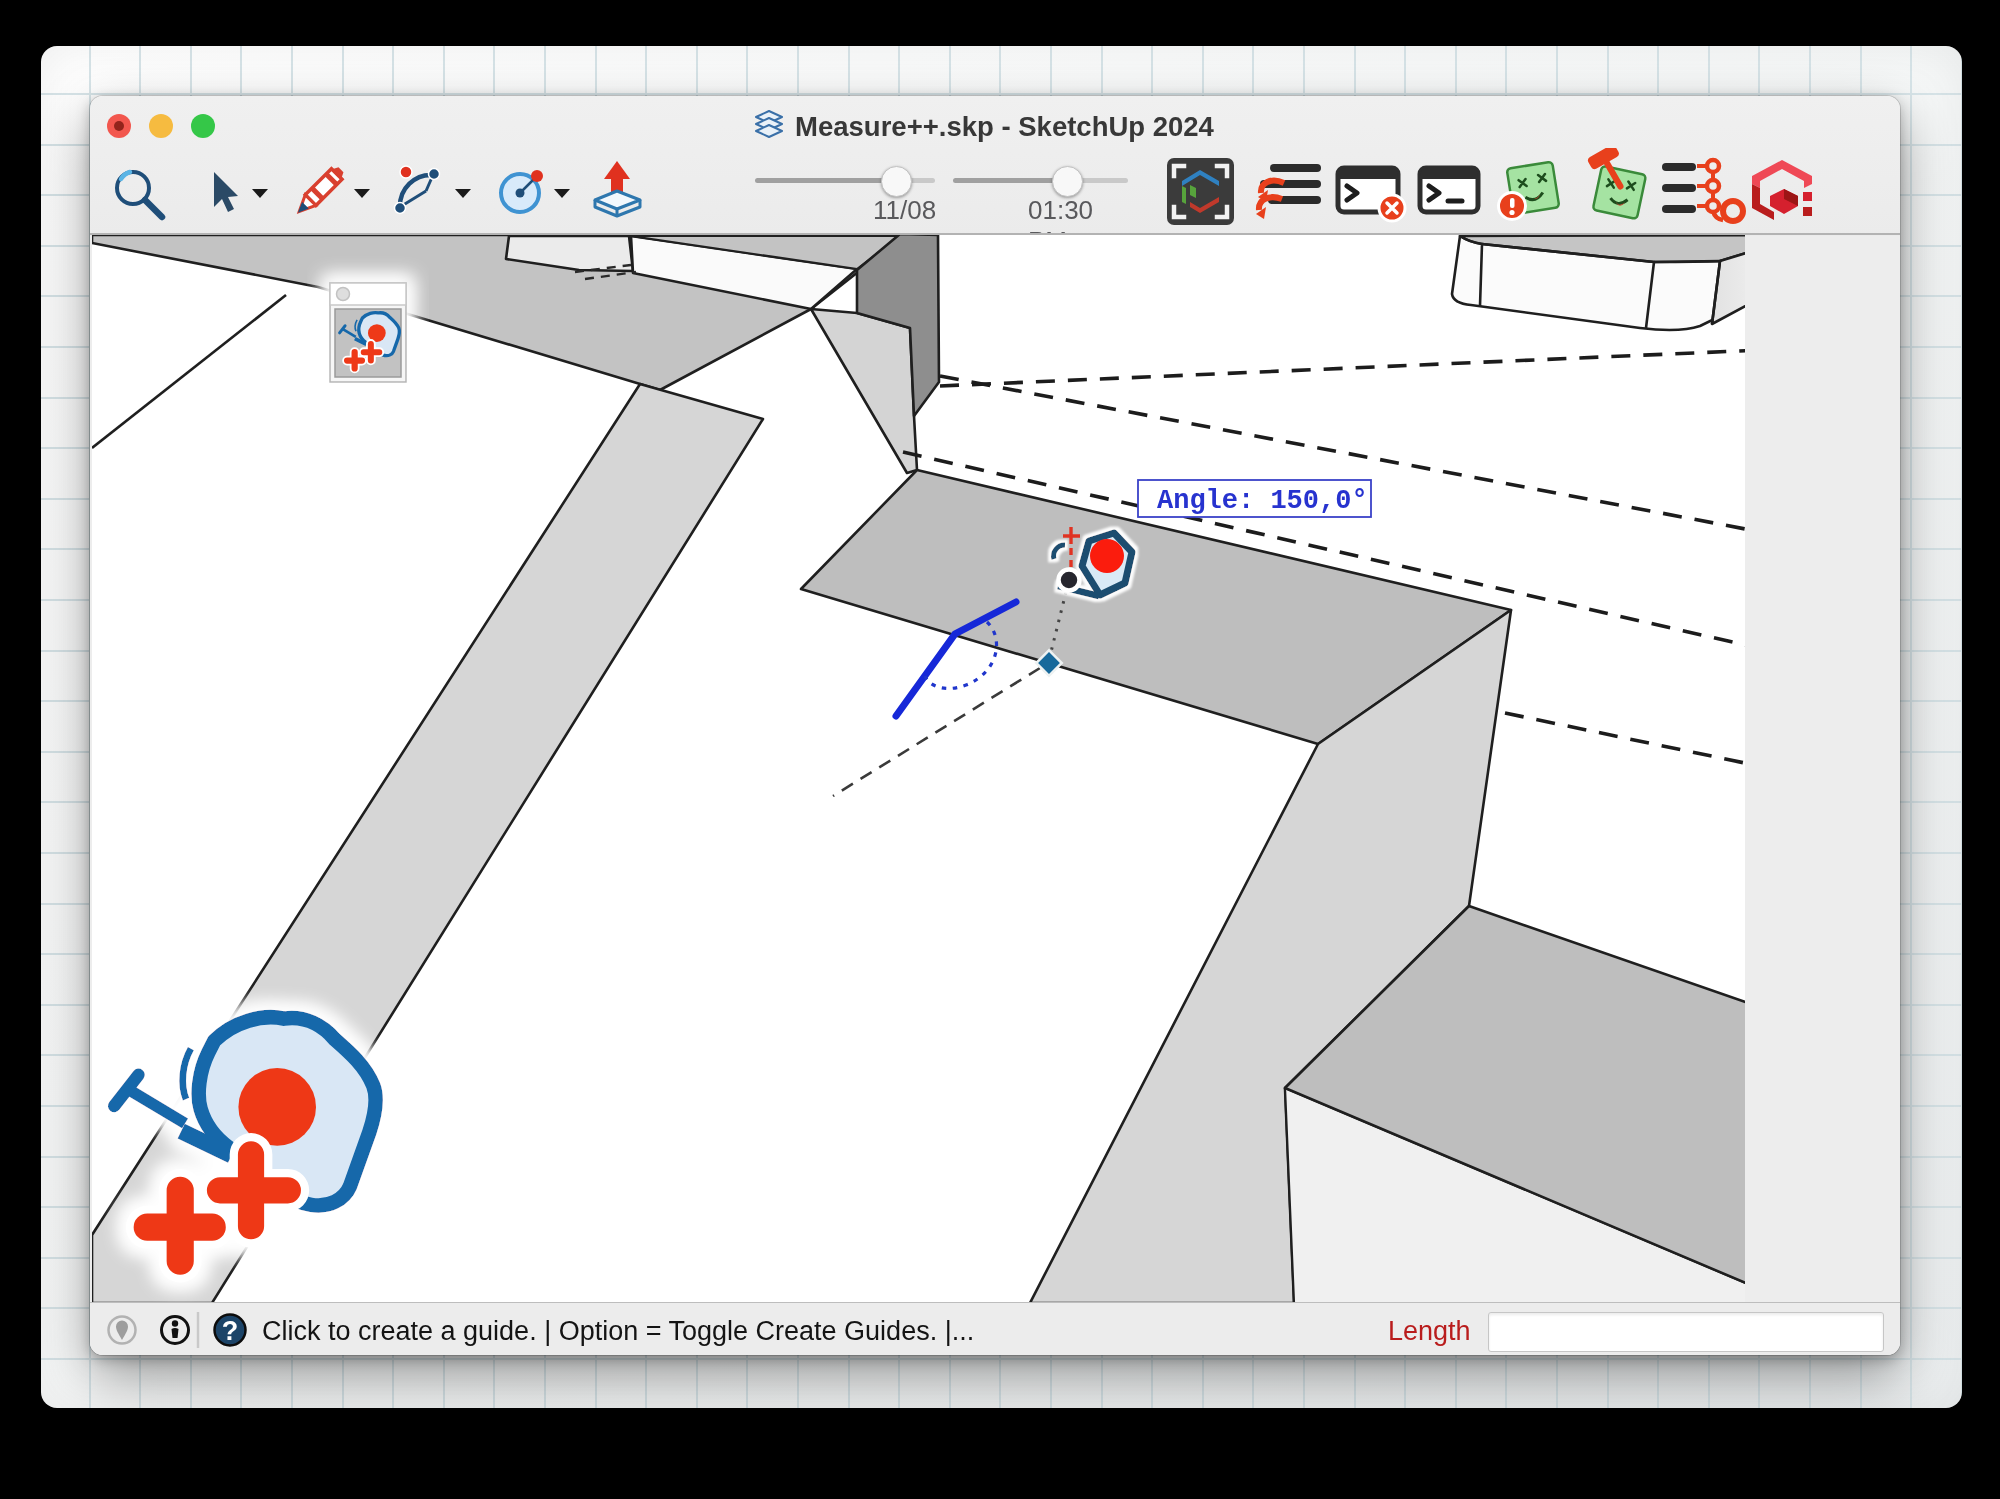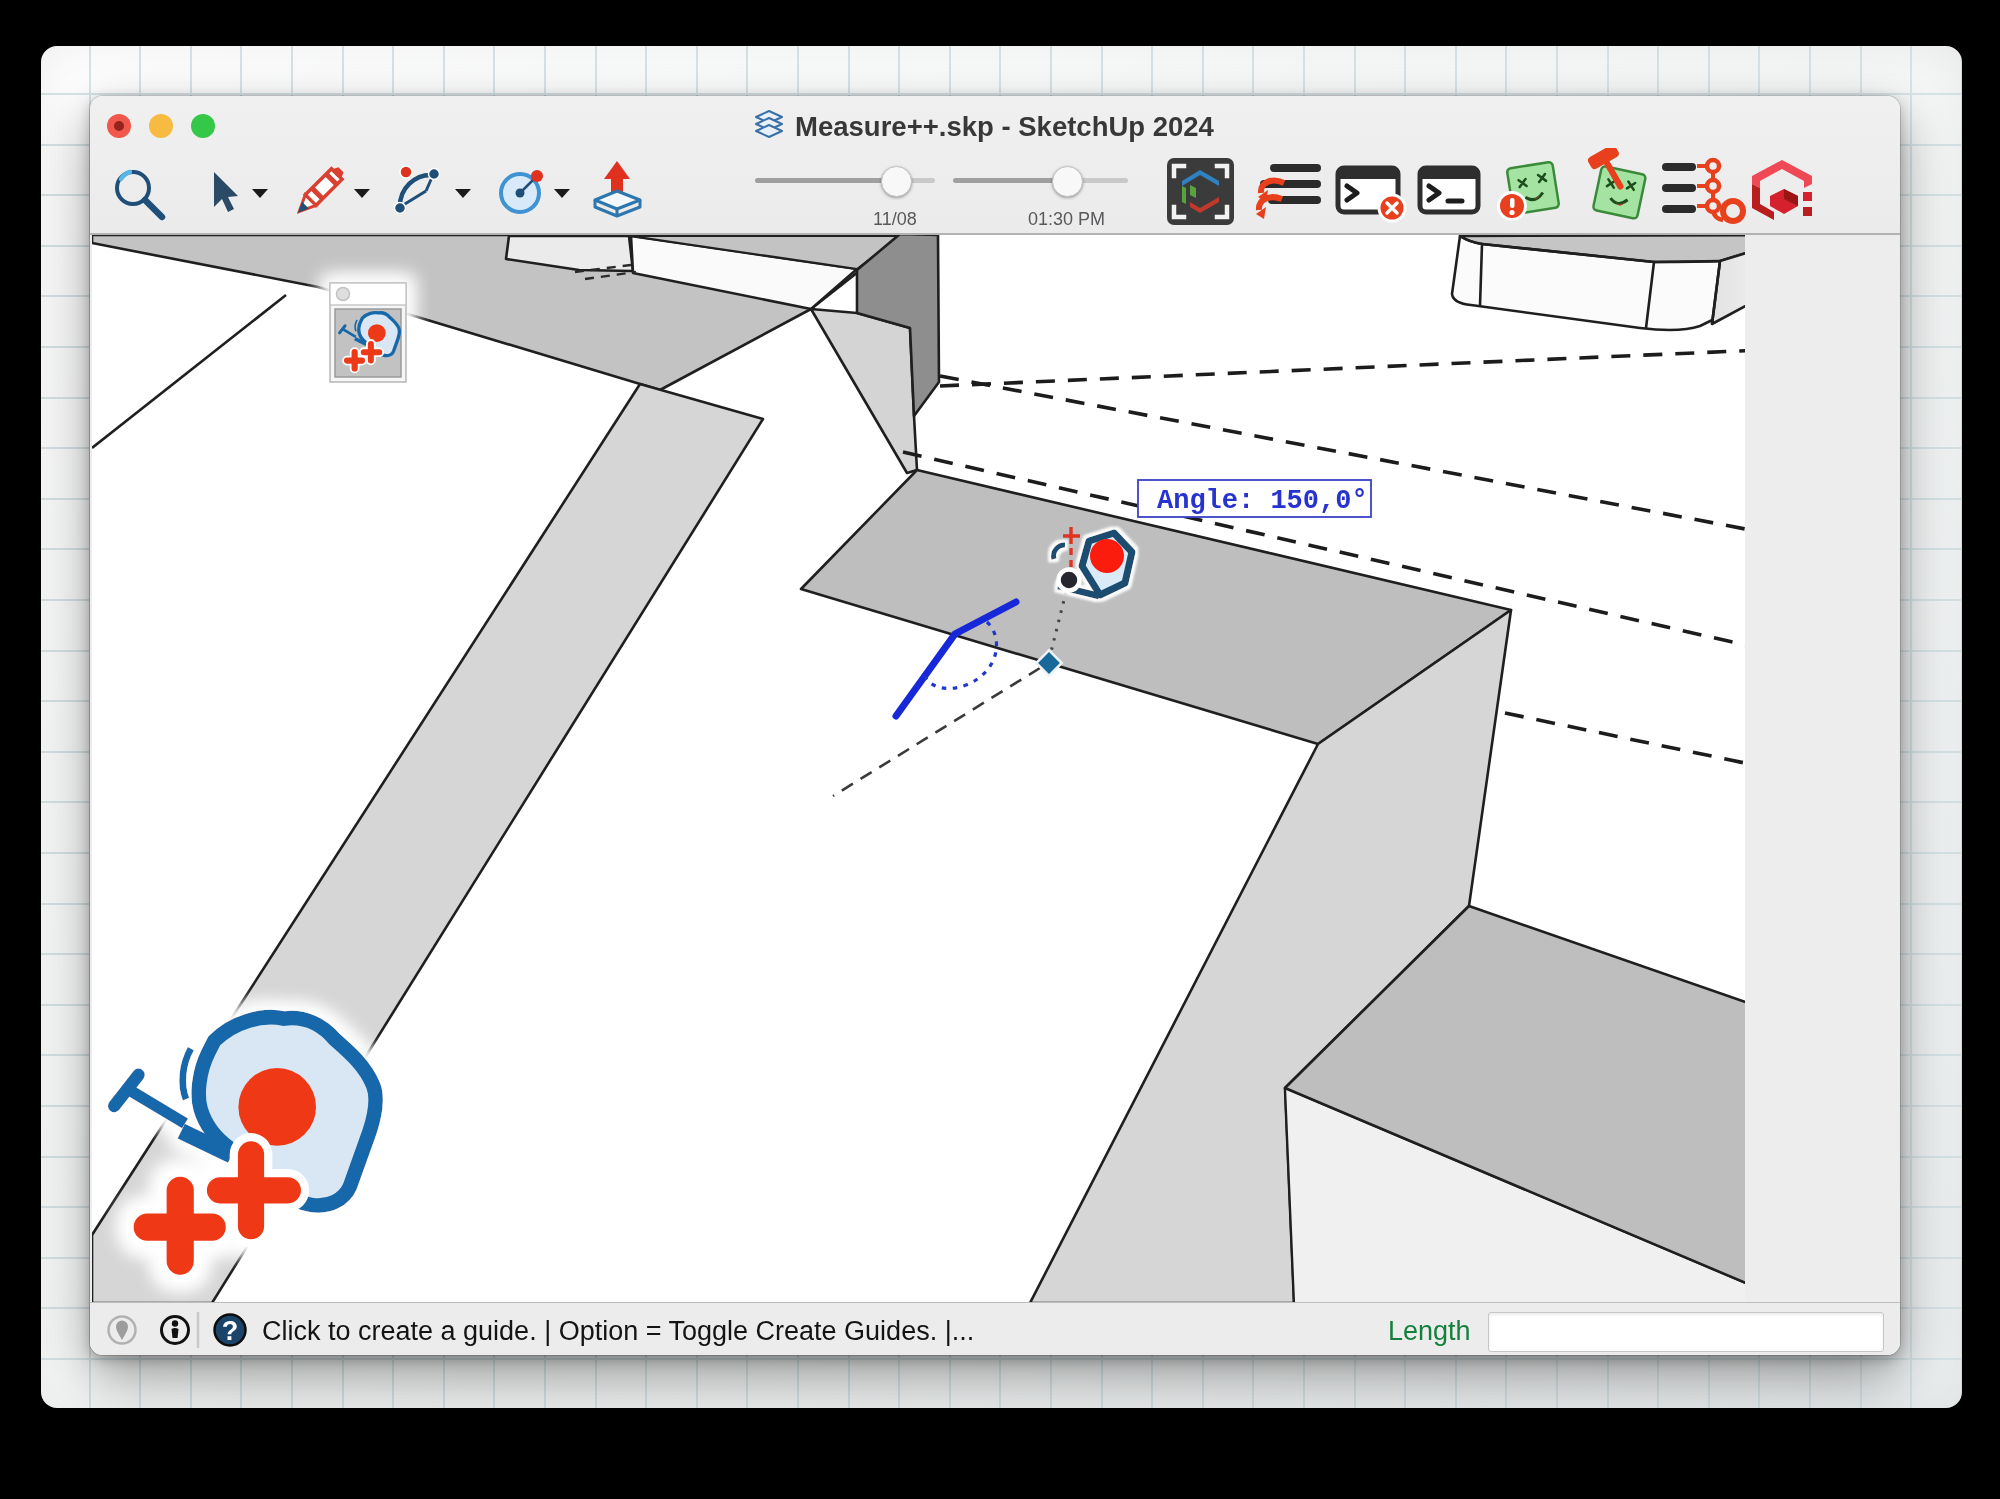--- a/index.html
+++ b/index.html
@@ -16,28 +16,28 @@
   .win{position:absolute;left:90px;top:96px;width:1810px;height:1259px;border-radius:13px;
     background:linear-gradient(#f0f0f0, #ebebeb 140px, #ededed 140px);box-shadow:0 0 0 1px rgba(0,0,0,0.14), 0 22px 55px rgba(0,0,0,0.40), 0 4px 14px rgba(0,0,0,0.25);
     overflow:hidden;}
   .tl{position:absolute;border-radius:50%;width:24px;height:24px;top:18px;}
   .titletext{position:absolute;top:13px;left:0;width:100%;text-align:center;
     font-size:27.5px;font-weight:bold;color:#383838;letter-spacing:0px;padding-right:24px;box-sizing:border-box;}
   .toolsep{position:absolute;left:0;top:137px;width:100%;height:2px;background:#b3b3b3;}
   .canvas{position:absolute;left:2px;top:139px;width:1653px;height:1067px;background:#fff;overflow:hidden;}
   .status{position:absolute;left:0;top:1206px;width:100%;height:53px;background:#ececec;border-top:1px solid #bdbdbd;}
   .stext{position:absolute;left:172px;top:13px;font-size:27px;color:#141414;text-align:right;}
-  .slabel{position:absolute;left:1298px;top:13px;font-size:27px;color:#15803d;}
+  .slabel{position:absolute;left:1298px;top:13px;font-size:27px;color:#b91c1c;}
   .sinput{position:absolute;left:1398px;top:9px;width:394px;height:38px;background:#fff;
     border:1px solid #c6c6c6;border-radius:3px;box-shadow:inset 0 2px 3px rgba(0,0,0,0.08);}
   .slider{position:absolute;top:70px;}
   .track{position:absolute;height:5px;top:12px;background:#b8b8b8;border-radius:3px;}
   .knob{position:absolute;width:29px;height:29px;border-radius:50%;background:#f8f8f8;
     border:1px solid #c2c2c2;box-shadow:0 1px 3px rgba(0,0,0,0.35);top:0px;}
-  .slab{position:absolute;top:43px;font-size:18px;color:#59595c;}
+  .slab{position:absolute;top:29px;font-size:26px;color:#59595c;}
 </style>
 </head>
 <body>
 <div class="paper"></div>
 <div class="win">
 
   <div class="tl" style="left:17px;background:#f2574e;"></div>
   <div class="tl" style="left:59px;background:#f6bb40;"></div>
   <div class="tl" style="left:101px;background:#35c748;"></div>
   <div style="position:absolute;left:24px;top:25px;width:10px;height:10px;border-radius:50%;background:#92241b;"></div>

